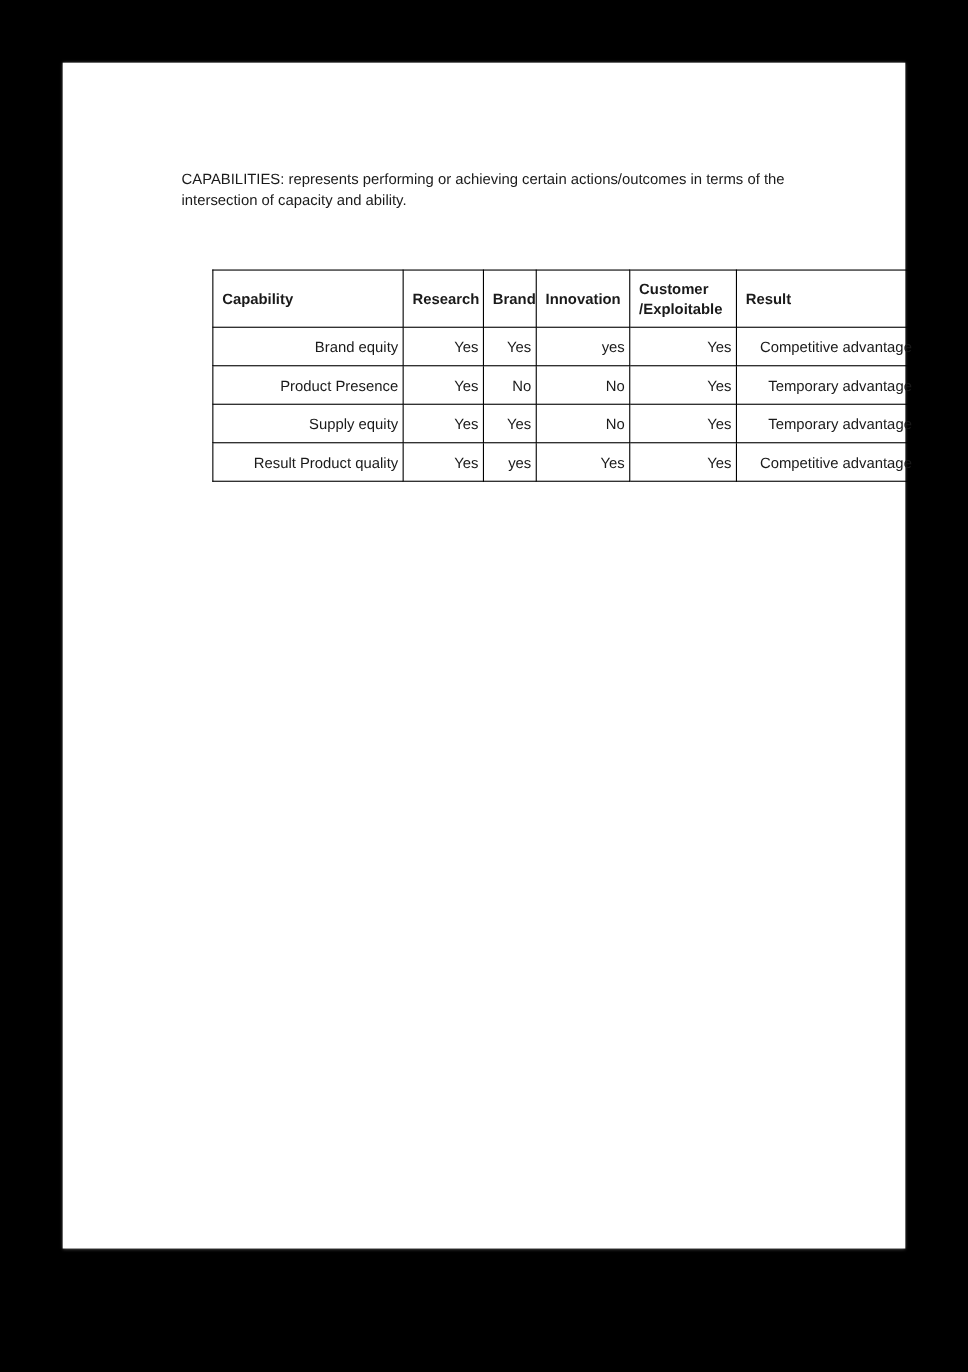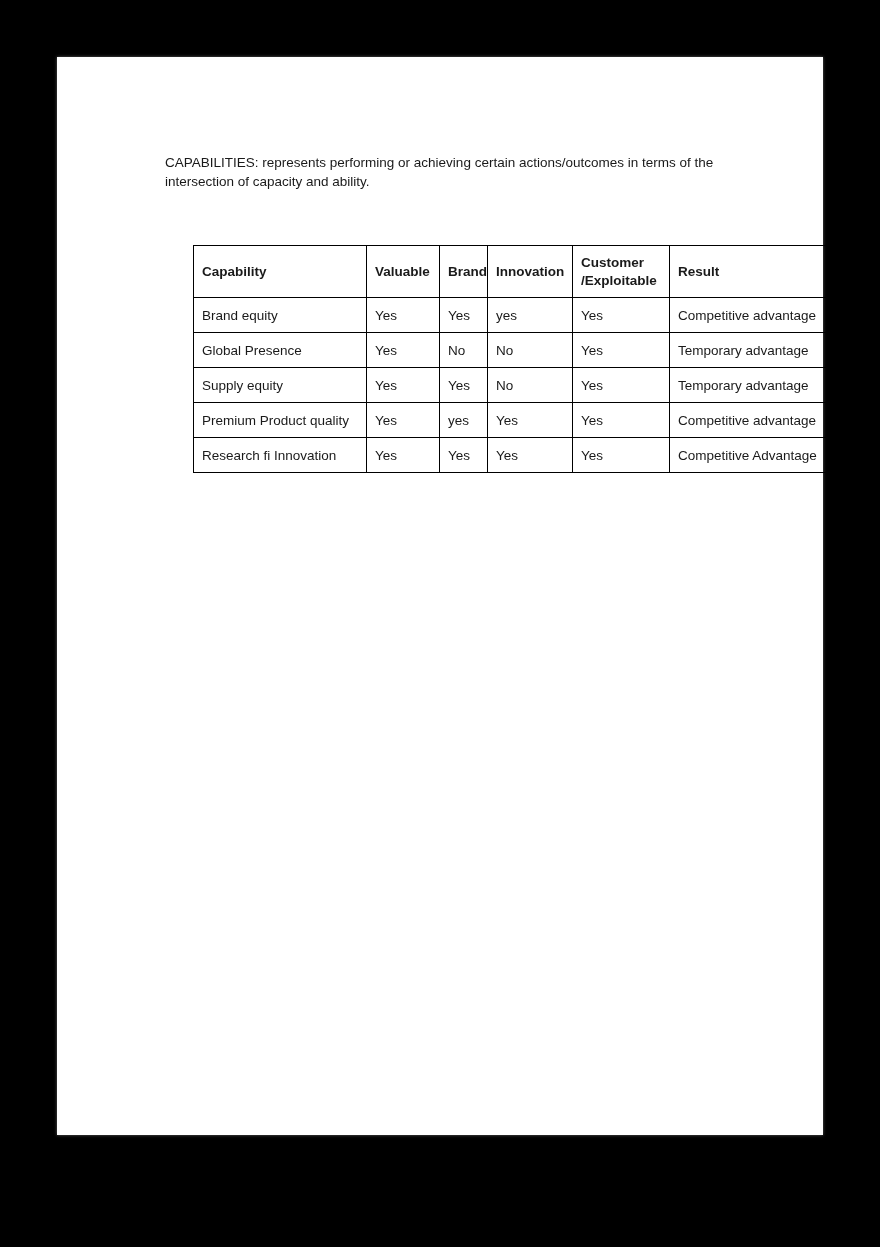--- a/index.html
+++ b/index.html
@@ -55,20 +55,21 @@
     overflow: hidden;
   }
   table.vrio th {
     font-weight: bold;
     height: 52px;
     line-height: 18px;
   }
   table.vrio td {
     height: 35px;
     font-weight: normal;
+    text-align: right;
   }
   col.c0 { width: 173px; }
   col.c1 { width: 73px; }
   col.c2 { width: 48px; }
   col.c3 { width: 85px; }
   col.c4 { width: 97px; }
   col.c5 { width: 164px; }
 </style>
 </head>
 <body>
@@ -83,65 +84,57 @@
         <col class="c0">
           <col class="c1">
           <col class="c2">
           <col class="c3">
           <col class="c4">
           <col class="c5">
       </colgroup>
       <thead>
         <tr>
           <th>Capability</th>
-          <th>Valuable</th>
+          <th>Research</th>
           <th>Brand</th>
           <th>Innovation</th>
           <th>Customer /Exploitable</th>
           <th>Result</th>
         </tr>
       </thead>
       <tbody>
         <tr>
           <td>Brand equity</td>
           <td>Yes</td>
           <td>Yes</td>
           <td>yes</td>
           <td>Yes</td>
           <td>Competitive advantage</td>
         </tr>
         <tr>
-          <td>Global Presence</td>
+          <td>Product Presence</td>
           <td>Yes</td>
           <td>No</td>
           <td>No</td>
           <td>Yes</td>
           <td>Temporary advantage</td>
         </tr>
         <tr>
           <td>Supply equity</td>
           <td>Yes</td>
           <td>Yes</td>
           <td>No</td>
           <td>Yes</td>
           <td>Temporary advantage</td>
         </tr>
         <tr>
-          <td>Premium Product quality</td>
+          <td>Result Product quality</td>
           <td>Yes</td>
           <td>yes</td>
           <td>Yes</td>
           <td>Yes</td>
           <td>Competitive advantage</td>
-        </tr>
-        <tr>
-          <td>Research fi Innovation</td>
-          <td>Yes</td>
-          <td>Yes</td>
-          <td>Yes</td>
-          <td>Yes</td>
-          <td>Competitive Advantage</td>
         </tr>
       </tbody>
     </table>
 
   </div>
 </div>
 
 </body></html>

